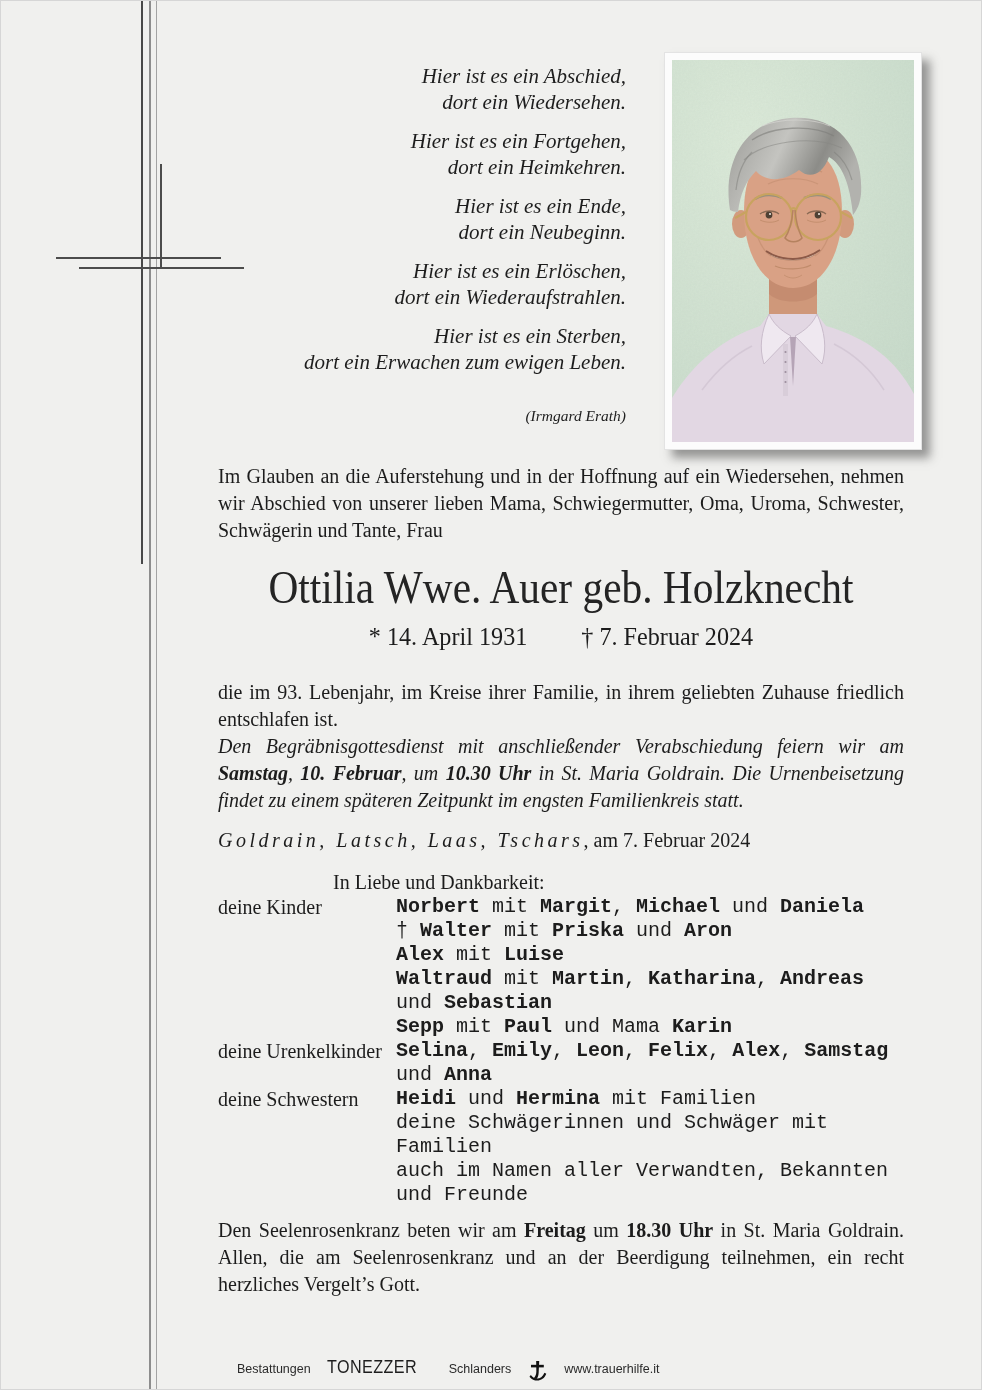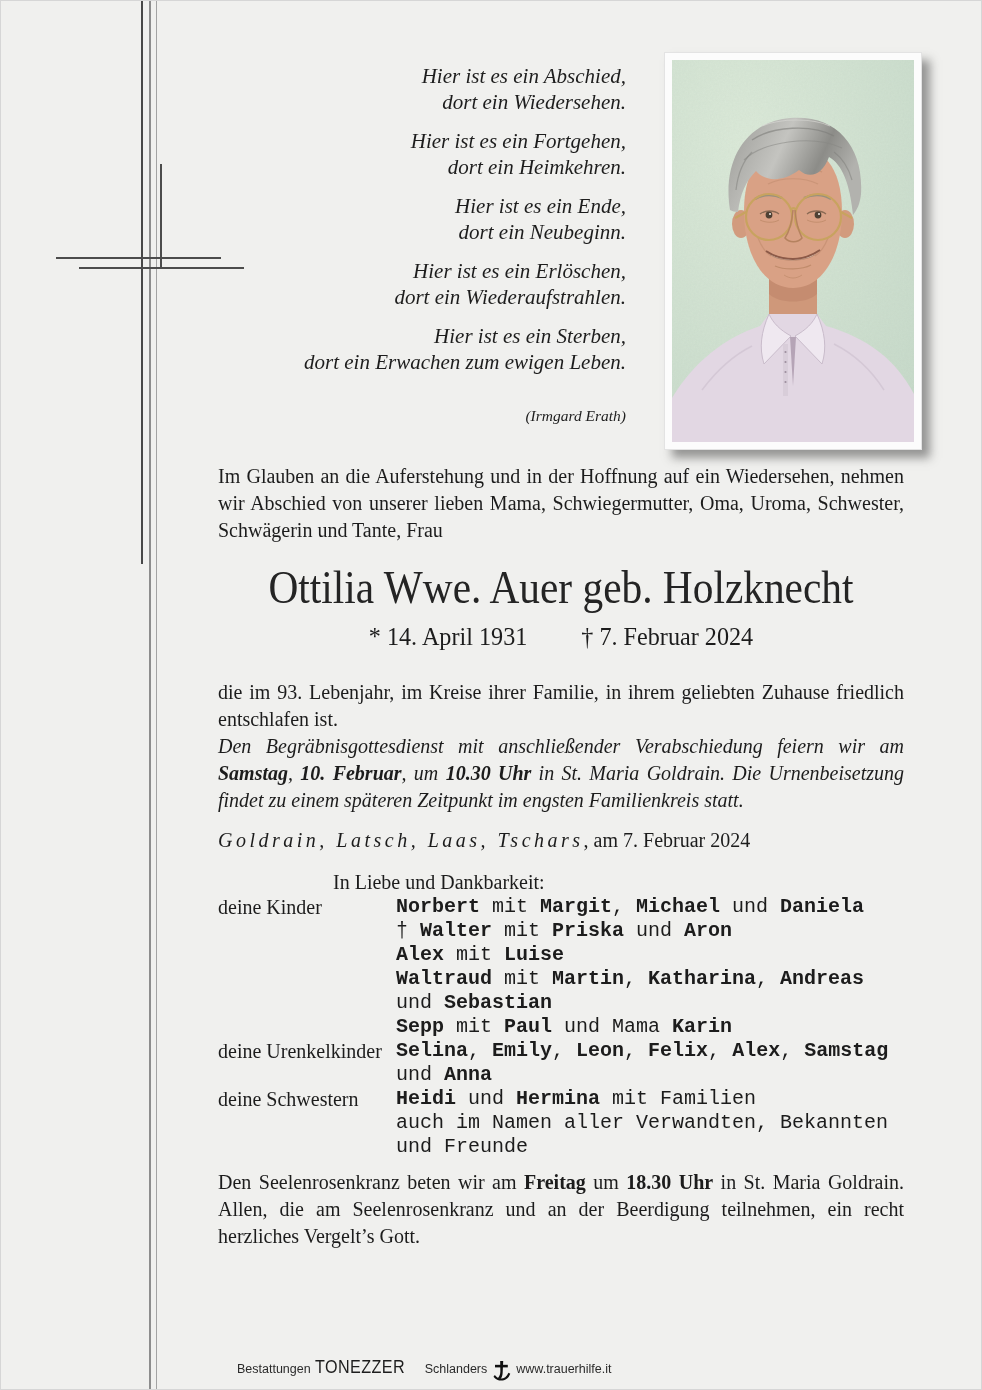--- a/index.html
+++ b/index.html
@@ -65,21 +65,21 @@
   .frow{display:flex;line-height:24px;}
   .frow:first-of-type{margin-top:9px;}
   .flabel{width:178px;flex:none;}
   .fval{flex:1;font-family:Liberation Mono, monospace;}
   .p-einschlafen{margin-top:21px;}
   .p-seelen{margin-top:10px;}
   b{font-weight:bold;}
   
   .footer{
     position:absolute;left:236px;top:1355px;
-    display:flex;align-items:baseline;gap:4px;
+    display:flex;align-items:baseline;gap:16px;
     font-family:"Liberation Sans", sans-serif;color:#2a2a2a;
     font-size:12.5px;
   }
   .brand{
     font-size:19px;letter-spacing:.5px;color:#1d1d1d;
     display:inline-block;transform:scaleX(.85);transform-origin:0 100%;
   }
   .logo{align-self:center;margin-top:4px;}
 </style>
 </head>
@@ -242,20 +242,21 @@
       <div class="frow">
         <div class="flabel">deine Urenkelkinder</div>
         <div class="fval"><b>Selina</b><span>, </span><b>Emily</b><span>, </span><b>Leon</b><span>, </span><b>Felix</b><span>, </span><b>Alex</b><span>, </span><b>Samstag</b><span> und </span><b>Anna</b></div>
       </div>
       <div class="frow">
         <div class="flabel">deine Schwestern</div>
         <div class="fval"><b>Heidi</b><span> und </span><b>Hermina</b><span> mit Familien</span></div>
       </div>
       <div class="frow">
         <div class="flabel"></div>
+        <div class="fval"><span>deine Schwägerinnen und Schwäger mit Familien</span></div>
       </div>
       <div class="frow">
         <div class="flabel"></div>
         <div class="fval"><span>auch im Namen aller Verwandten, Bekannten und Freunde</span></div>
       </div>
     </div>
 
 
     <p class="jst p-seelen"><span>Den Seelenrosenkranz beten wir am </span><b>Freitag</b><span> um </span><b>18.30 Uhr</b><span> in St. Maria Goldrain. Allen, die am Seelenrosenkranz und an der Beerdigung teilnehmen, ein recht herzliches Vergelt’s Gott.</span></p>
   </div>

